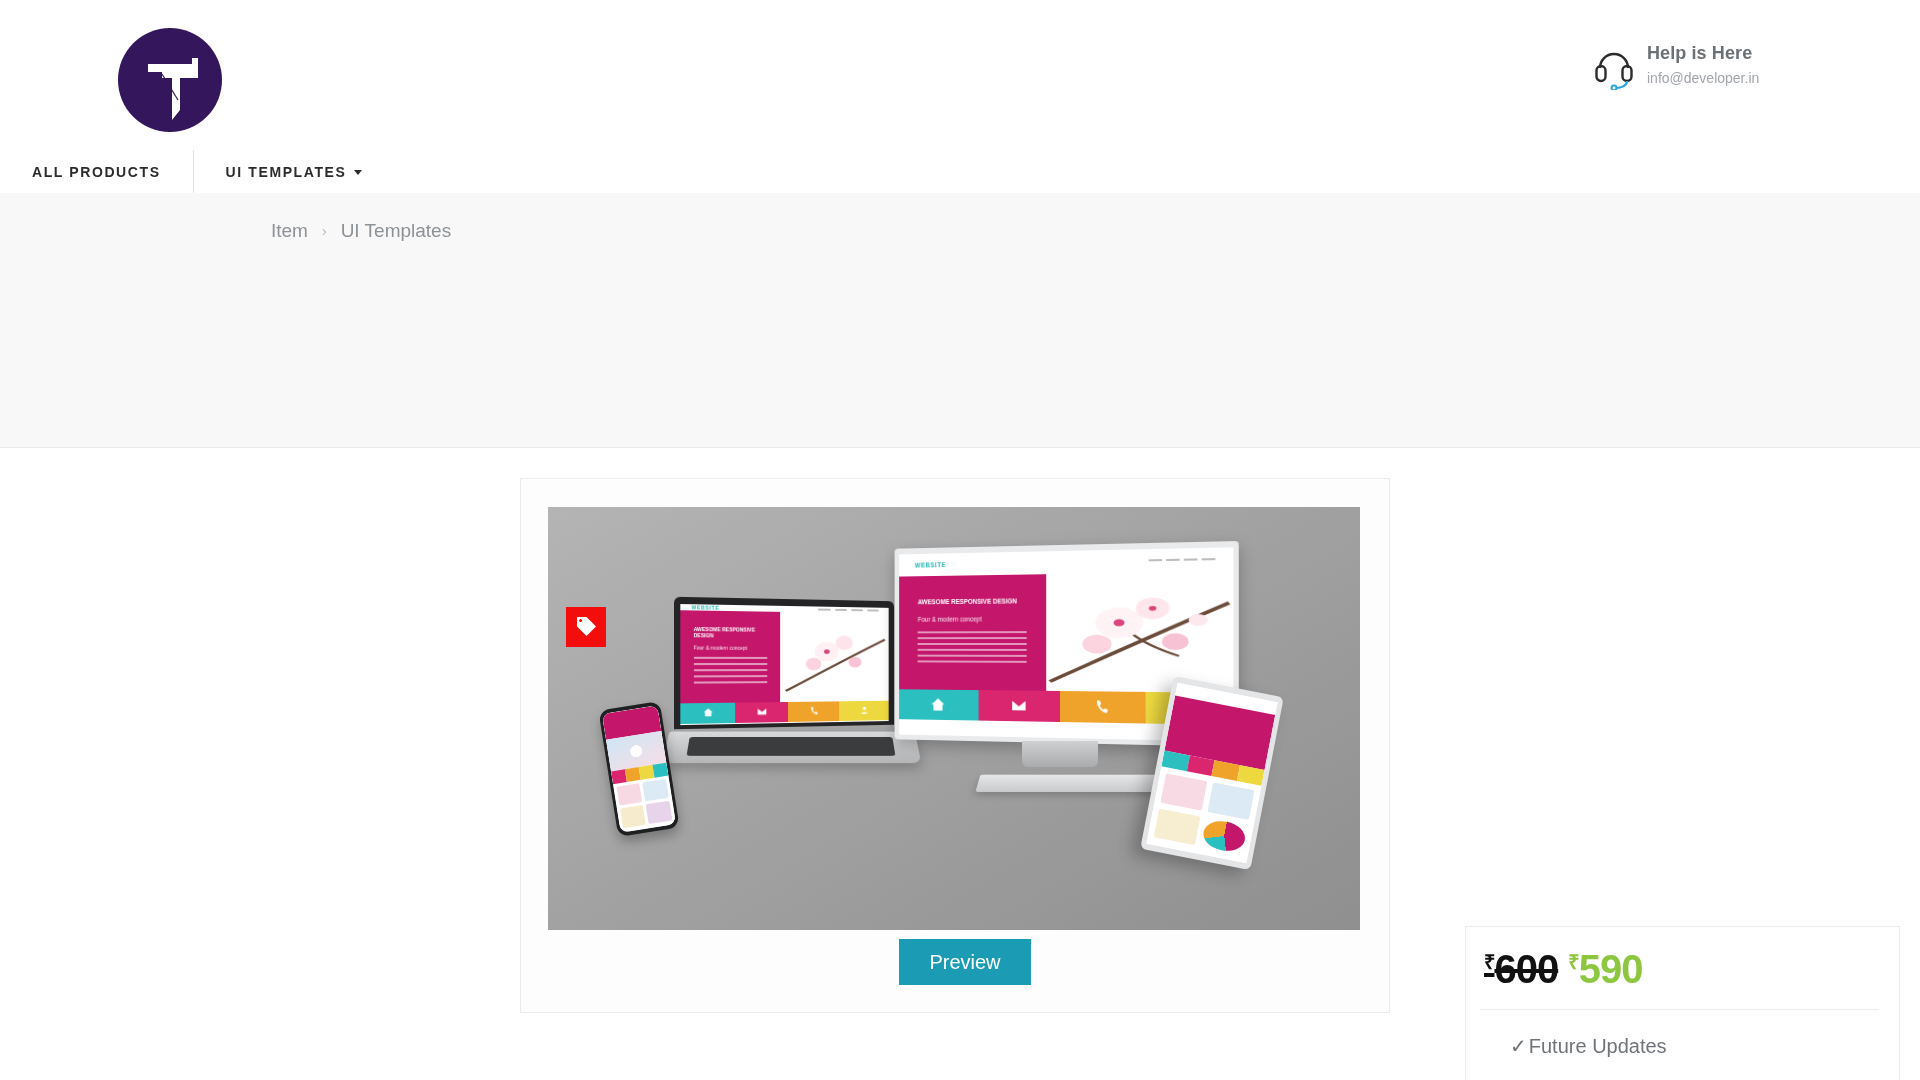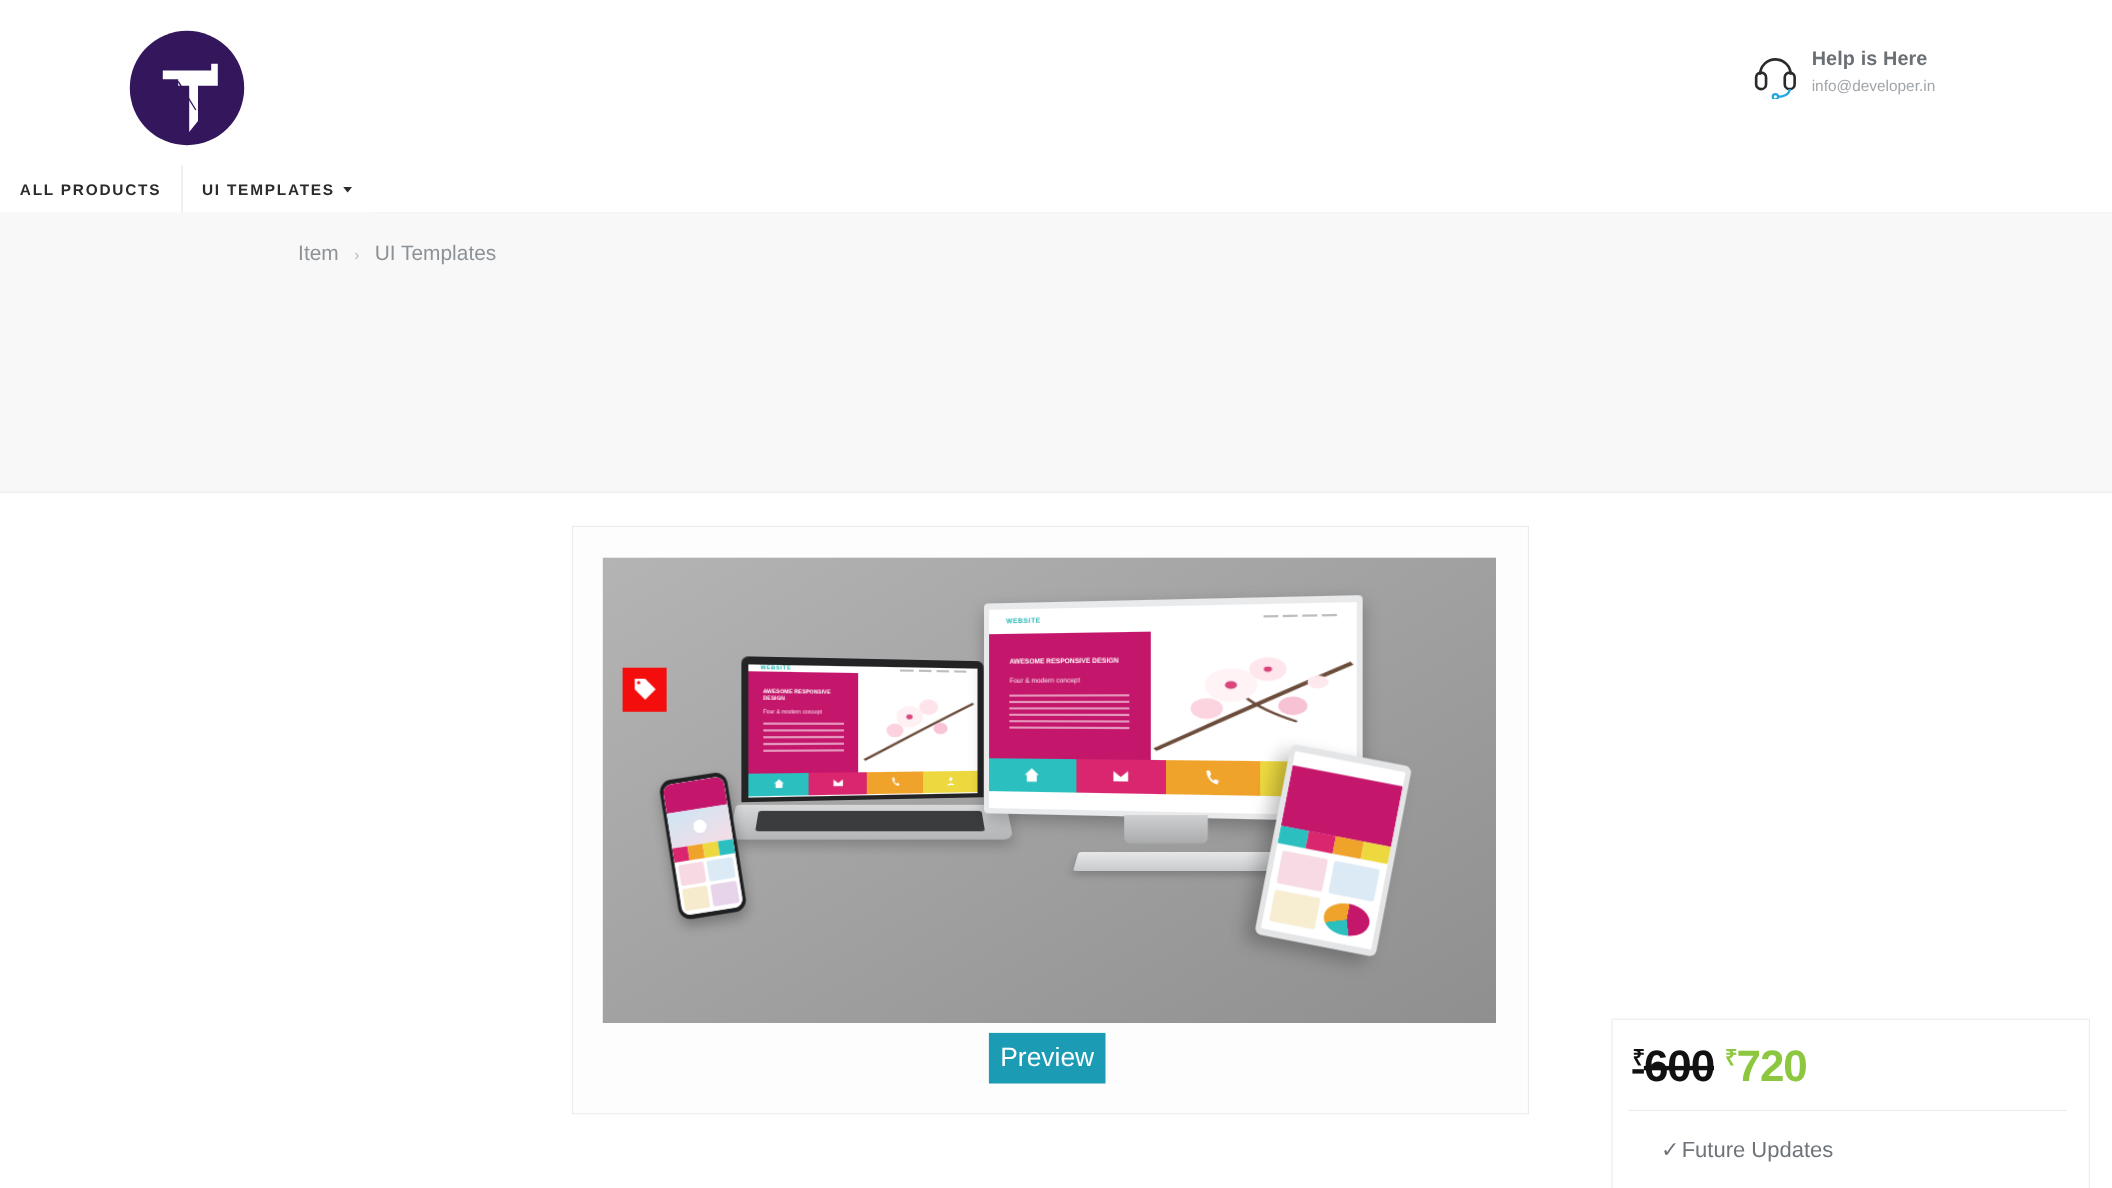--- a/index.html
+++ b/index.html
@@ -66,21 +66,21 @@
   .help-mail{ font-size:14px; color:#a0a5aa; line-height:16px; }
 
   
   .nav-bar{
     position:absolute; left:0; top:150px; width:1920px; height:44px;
     border-bottom:1px solid #e8e8e8;
     display:flex; align-items:stretch;
   }
   .nav-item{
     display:flex; align-items:center;
-    padding:0 18px; height:44px;
+    padding:0 32px; height:44px;
     font-size:14px; font-weight:bold; letter-spacing:1.6px;
     color:#2b2b2b; cursor:pointer; white-space:nowrap;
     background:#fff;
   }
   .nav-item + .nav-item{ border-left:1px solid #e3e3e3; }
   .nav-caret{
     display:inline-block; margin-left:8px;
     border-left:4px solid transparent; border-right:4px solid transparent;
     border-top:5px solid #2b2b2b;
   }
@@ -298,23 +298,23 @@
   .wp-foot{ height:9%; background:#fff; }
 
   
   .tb-page{ position:absolute; inset:0; background:#fff; display:flex; flex-direction:column; }
   .tb-hero{ height:34%; background:#c4176c; }
   .tb-row{ flex:1; display:flex; flex-wrap:wrap; padding:6%; gap:6%; }
   .tb-cell{ width:47%; height:44%; background:#f2f2f2; border-radius:2px; }
 
   .preview-btn{
     position:absolute; left:378px; top:460px;
-    width:106px; height:46px;
+    width:132px; height:46px;
     background:#1b9cb4; color:#ffffff;
-    border:none; font-size:24px; cursor:pointer;
+    border:none; font-size:20px; cursor:pointer;
     display:flex; align-items:center; justify-content:center;
     font-family:"Liberation Sans", sans-serif;
   }
 
   
   .buy-panel{
     position:absolute; left:1465px; top:478px;
     width:435px; height:562px;
     background:#ffffff; border:1px solid #ececec;
   }
@@ -669,21 +669,21 @@
     </div>
 
     <button class="preview-btn">Preview</button>
   </div>
 
   <aside class="buy-panel">
 
     <div class="buy-top">
       <div class="price-block">
         <span class="price-old"><span class="rupee">₹</span><span>600</span></span>
-        <span class="price-new"><span class="rupee">₹</span><span>720</span></span>
+        <span class="price-new"><span class="rupee">₹</span><span>590</span></span>
       </div>
     </div>
 
     <div class="buy-divider"></div>
 
     <ul class="feature-list">
       <li><span class="tick">✓</span><span>Future Updates</span></li>
 
     </ul>
 

